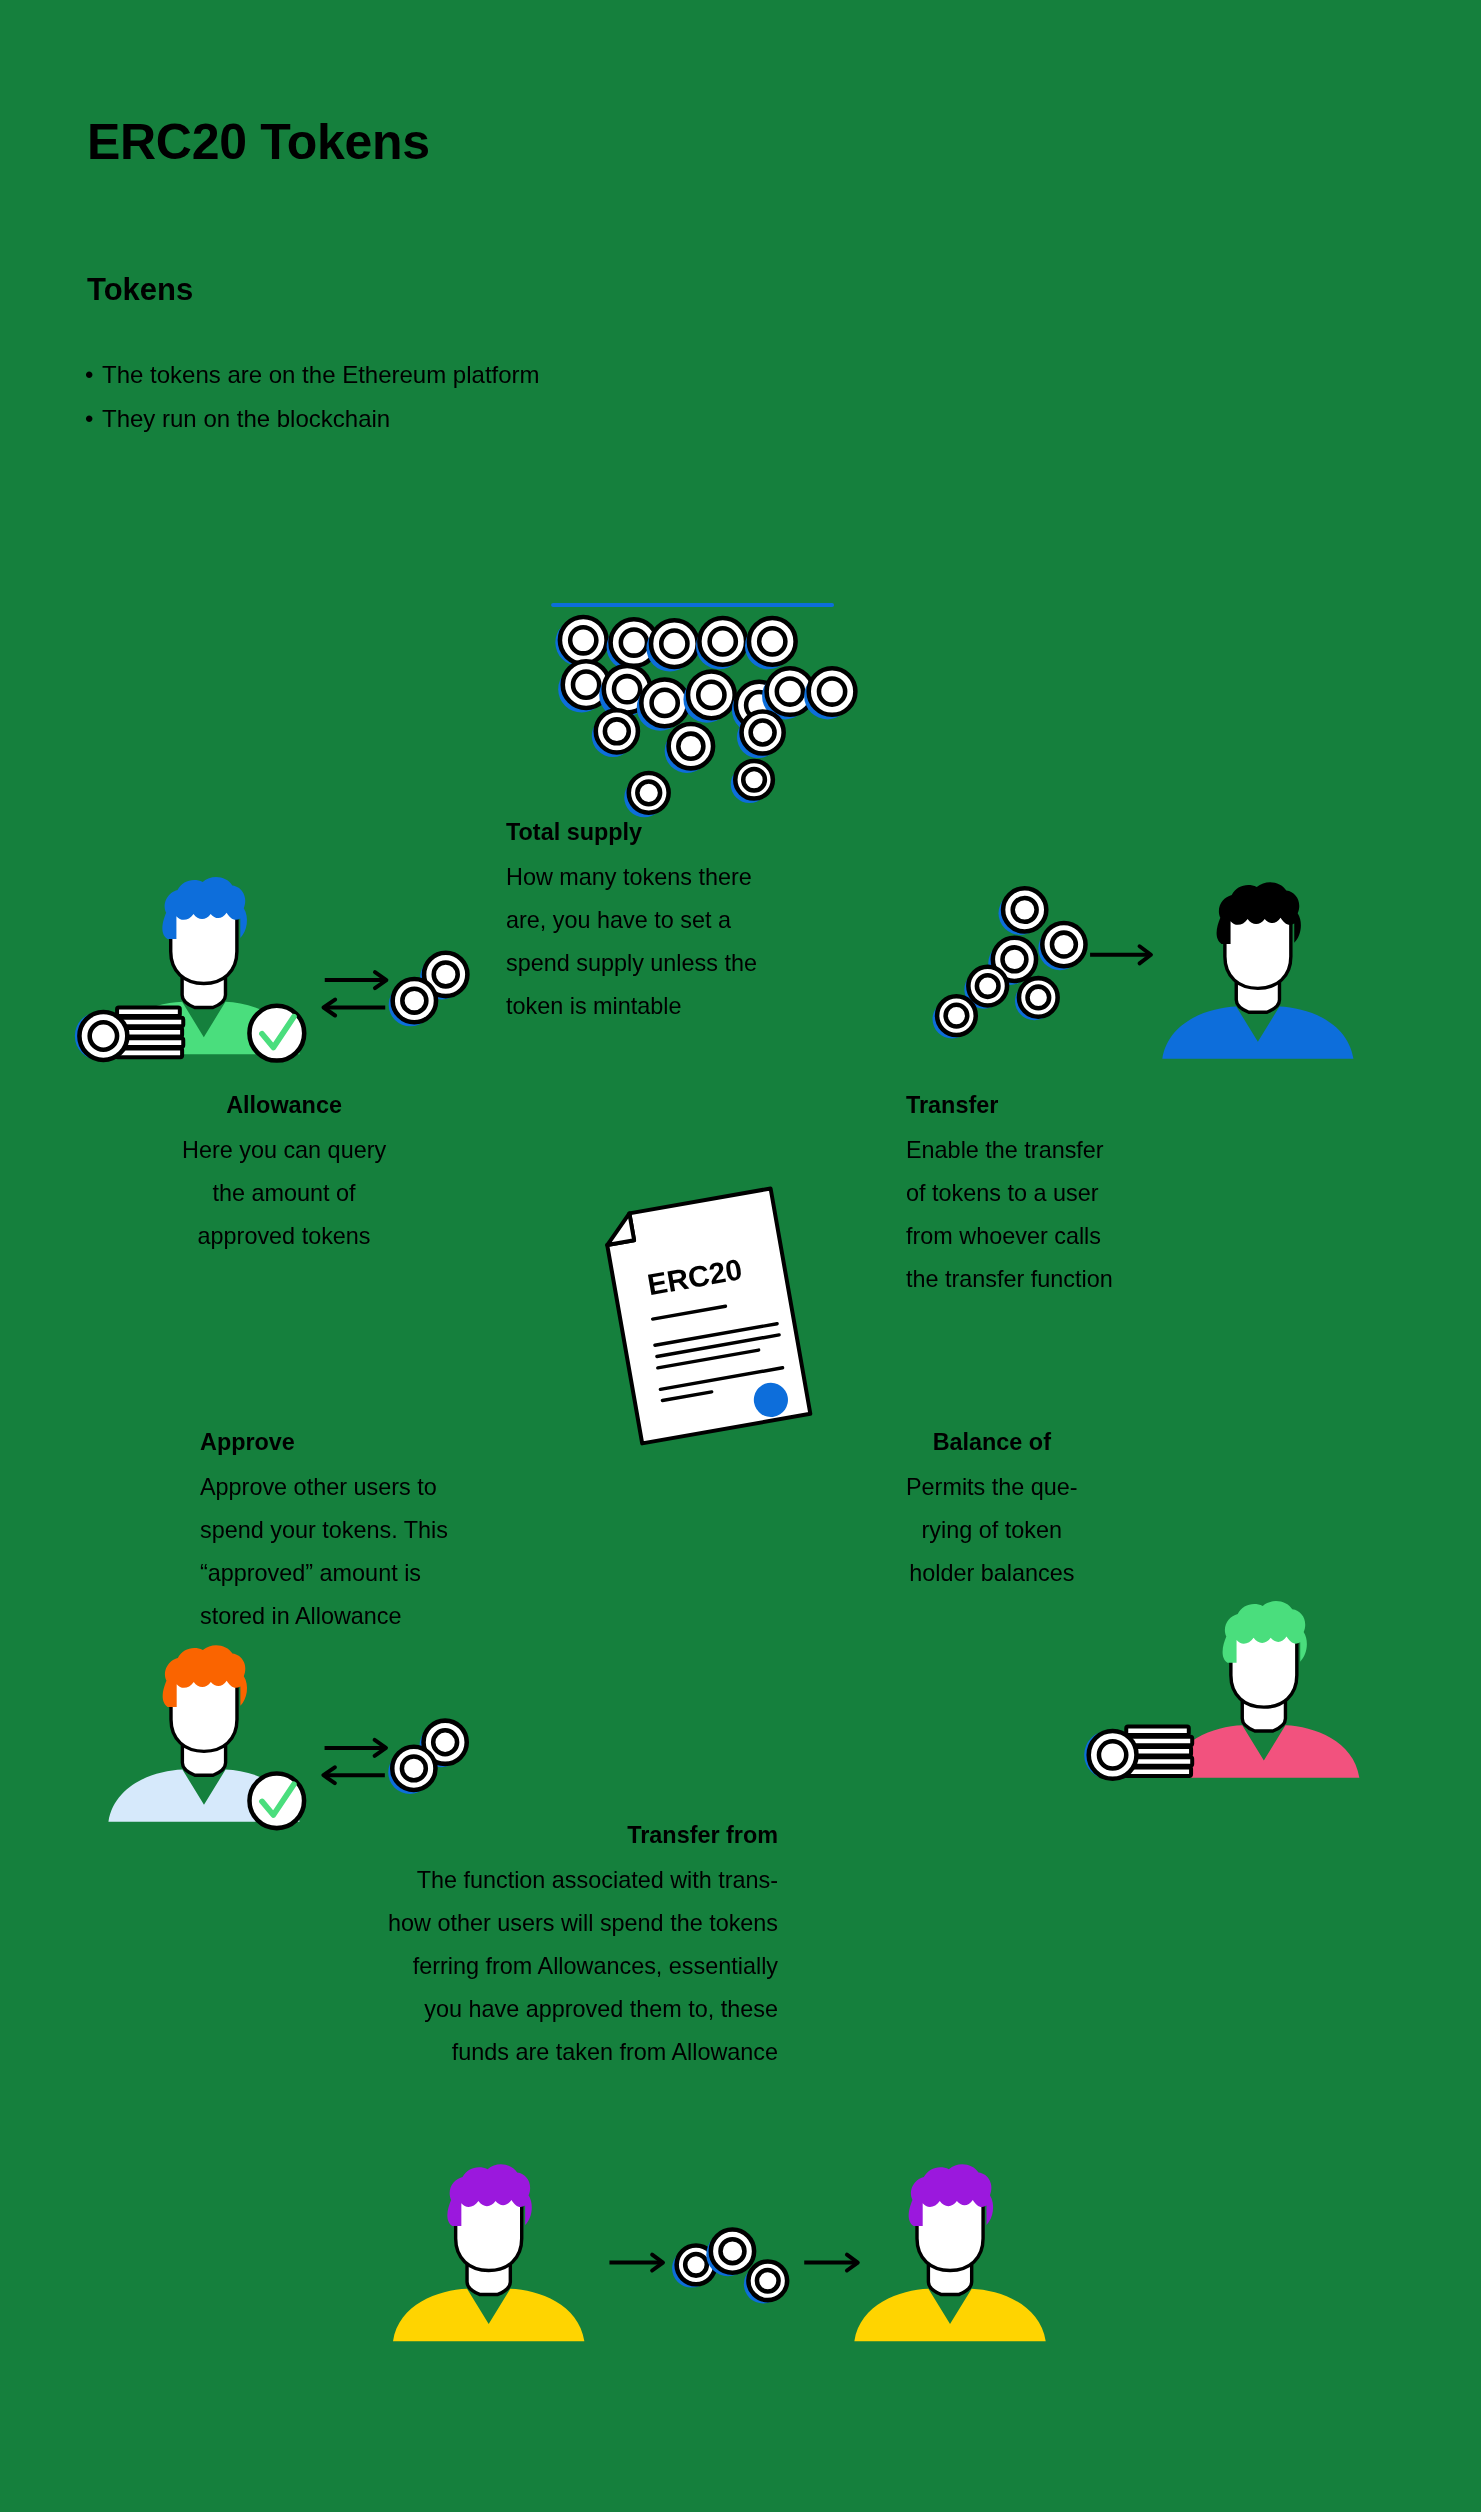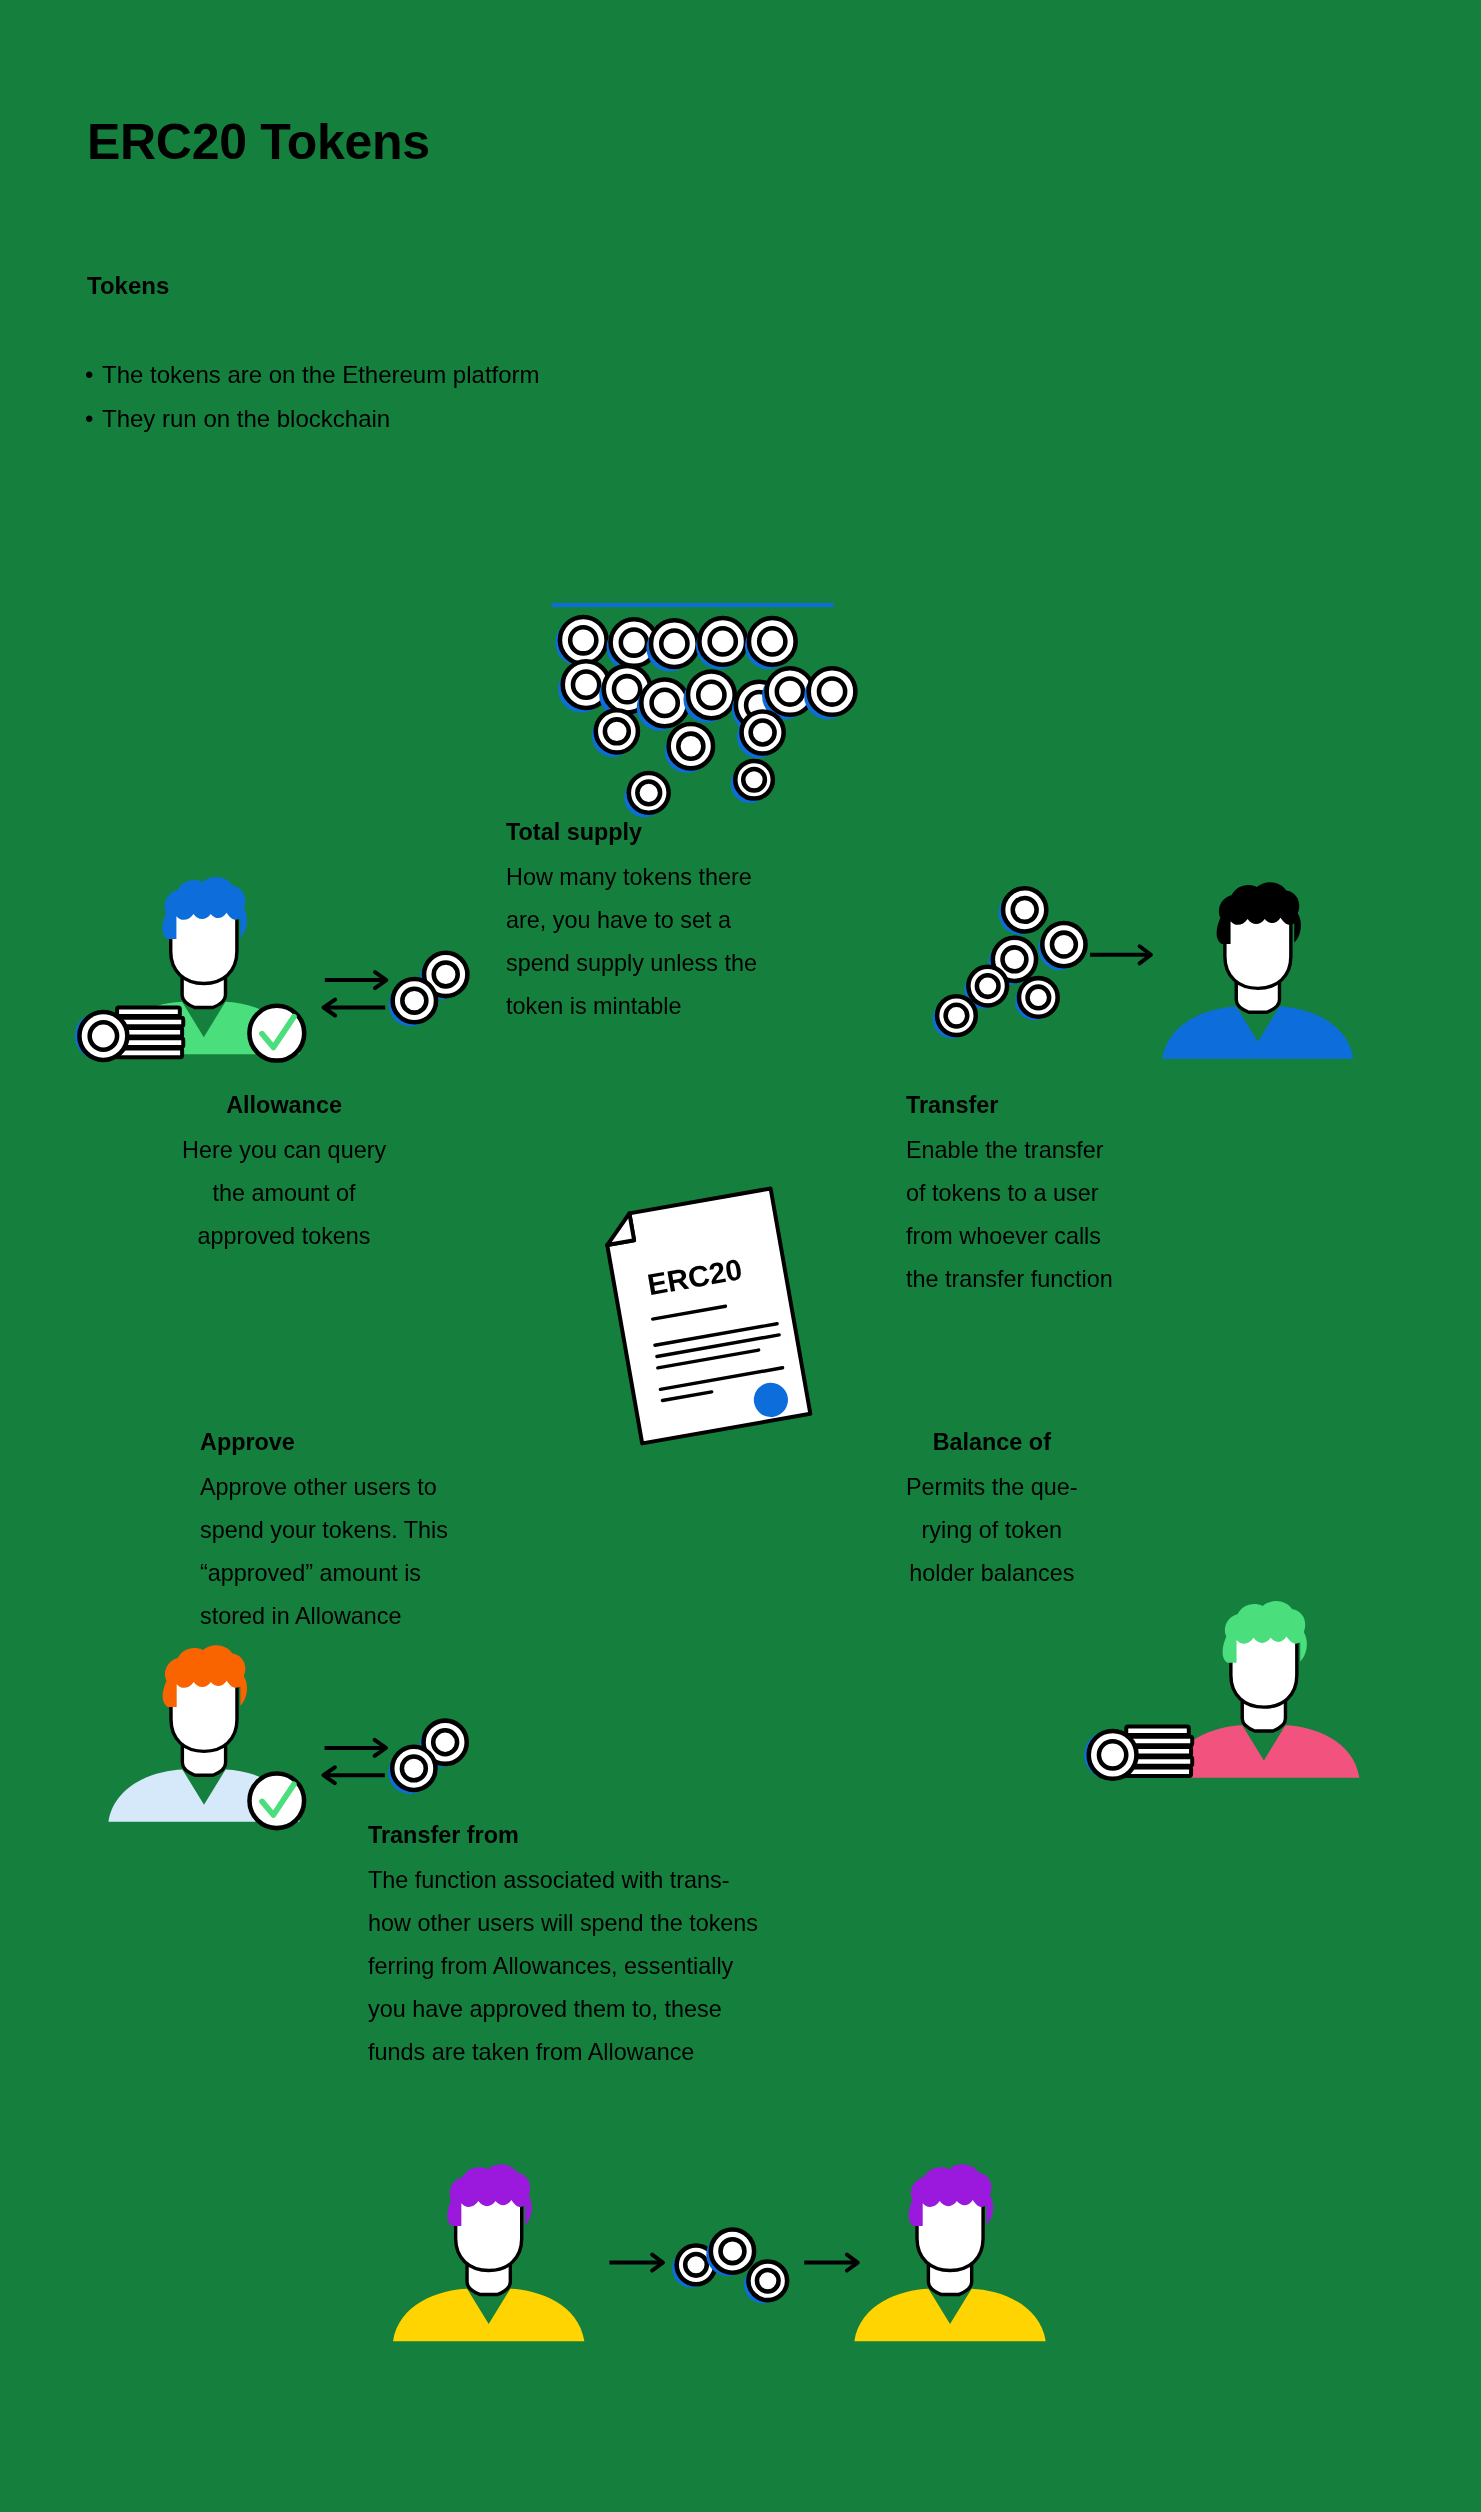--- a/index.html
+++ b/index.html
@@ -32,21 +32,21 @@
     font-weight: 700;
     letter-spacing: -0.3px;
     line-height: 1;
     white-space: nowrap;
   }
 
   #tokens-heading {
     position: absolute;
     left: 87px;
     top: 274px;
-    font-size: 24px;
+    font-size: 31px;
     font-weight: 700;
     line-height: 1;
   }
 
   #tokens-bullets {
     position: absolute;
     left: 85px;
     top: 353px;
     font-size: 24px;
     font-weight: 400;
@@ -386,21 +386,21 @@
         <rect x="44" y="276" width="116" height="15" rx="3" fill="#fff" stroke="#000" stroke-width="7"></rect>
         <rect x="40" y="294" width="122" height="15" rx="3" fill="#fff" stroke="#000" stroke-width="7"></rect>
         <rect x="44" y="312" width="116" height="15" rx="3" fill="#fff" stroke="#000" stroke-width="7"></rect>
         <circle cx="14" cy="290" r="42" fill="#0d6edb"></circle>
         <circle cx="22" cy="290" r="42" fill="#fff" stroke="#000" stroke-width="8"></circle>
         <circle cx="22" cy="290" r="24" fill="#fff" stroke="#000" stroke-width="8"></circle>
       </g>
     </svg>
   </div>
 
-  <div class="caption" style="left:368px; top:1824px;">
+  <div class="caption" style="left:388px; top:1824px;text-align:right;">
     <div class="cap-title">Transfer from</div>
     <div class="cap-body">
       <div class="cap-line">The function associated with trans-</div>
       <div class="cap-line">how other users will spend the tokens</div>
       <div class="cap-line">ferring from Allowances, essentially</div>
       <div class="cap-line">you have approved them to, these</div>
       <div class="cap-line">funds are taken from Allowance</div>
     </div>
   </div>
 

